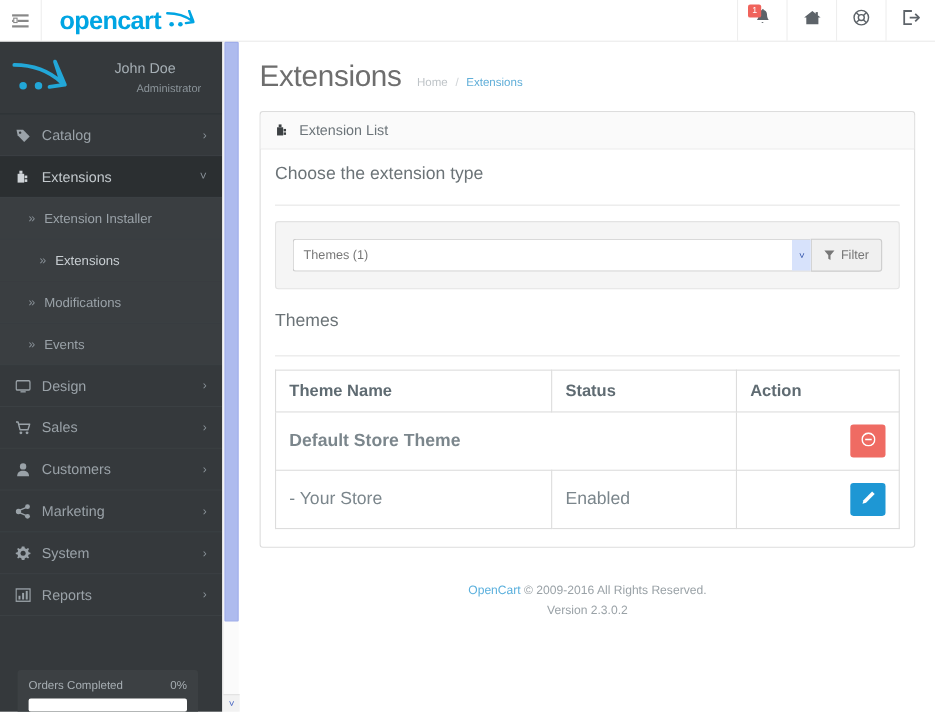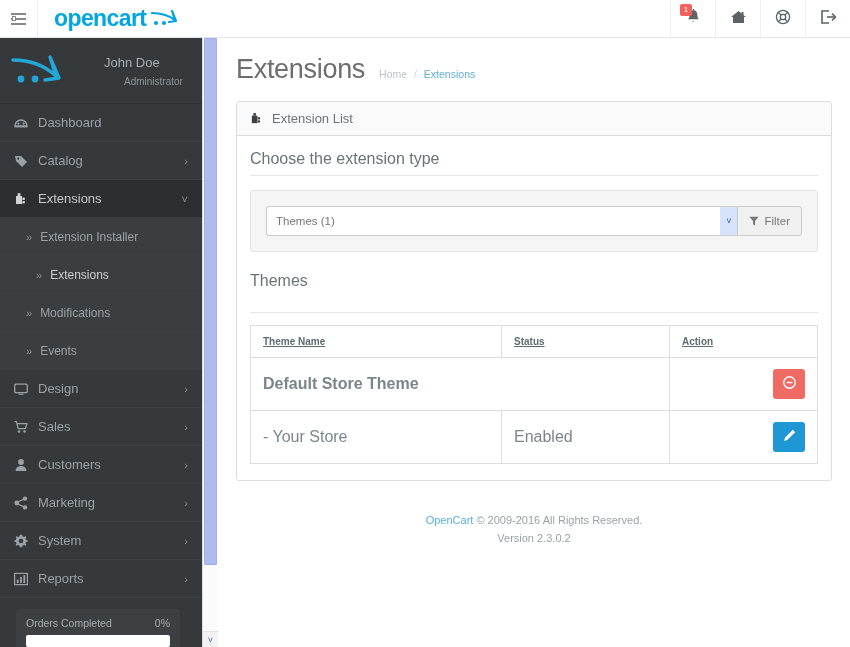--- a/index.html
+++ b/index.html
@@ -153,21 +153,21 @@
   .panel-heading {
     padding: 9px 13px; border-bottom: 1px solid #ddd;
     background: #fafafa; font-size: 13px; color: #6c7479;
     display: flex; align-items: center; border-radius: 3px 3px 0 0;
   }
   .panel-heading .ph-ico { margin-right: 9px; display: flex; color: #3c4043; }
   .panel-body { padding: 14px 13px 16px 13px; }
 
   legend.fs-legend {
     font-size: 16px; color: #6b7377; font-weight: normal;
-    display: block; width: 100%; padding-bottom: 7px;
+    display: block; width: 100%; padding-bottom: 18px;
     border-bottom: 1px solid #e5e5e5; margin-bottom: 14px;
   }
 
   .well {
     background: #f5f5f5; border: 1px solid #e3e3e3; border-radius: 3px;
     padding: 15px; display: flex;
   }
   .input-group { display: flex; width: 100%; }
   .form-select {
     flex: 1; height: 30px; font-size: 11.5px; color: #777;
@@ -194,23 +194,23 @@
   .table-title {
     font-size: 16px; color: #6b7377; padding-bottom: 22px;
     border-bottom: 1px solid #e5e5e5; margin: 20px 0 12px 0;
   }
 
   table.ext-table {
     width: 100%; border-collapse: collapse;
     border: 1px solid #dddddd;
   }
   table.ext-table th {
-    font-size: 10px; color: #5f6b72; font-weight: bold;
+    font-size: 15px; color: #5f6b72; font-weight: bold;
     text-align: left; padding: 10px 12px;
-    border: 1px solid #dddddd; background: #fff; text-decoration: underline;
+    border: 1px solid #dddddd; background: #fff;
   }
   table.ext-table td {
     font-size: 16px; color: #7b868c; padding: 11px 12px;
     border: 1px solid #dddddd; vertical-align: middle;
   }
   table.ext-table th.col-status { width: 168px; }
   table.ext-table th.col-action { width: 148px; text-align: left; }
   td.td-name-bold { font-weight: bold; color: #53606a; }
   td.td-action { text-align: right; padding: 7px 12px; }
 
@@ -307,32 +307,20 @@
         <circle cx="11" cy="26" r="3.4" fill="#22a7d8"></circle>
         <circle cx="25" cy="26" r="3.4" fill="#22a7d8"></circle>
       </svg>
     </span>
     <span>
       <span class="pname">John Doe</span><br>
       <span class="prole">Administrator</span>
     </span>
   </div>
 
-  <div class="nav-item">
-    <span class="ni-ico">
-      <svg width="14" height="14" viewBox="0 0 14 14">
-        <path d="M1,10 A6,6 0 0,1 13,10 Z" fill="none" stroke="#9aa2a8" stroke-width="1.4"></path>
-        <circle cx="4.4" cy="7.6" r="1.1" fill="#9aa2a8"></circle>
-        <circle cx="9.6" cy="7.6" r="1.1" fill="#9aa2a8"></circle>
-        <rect x="0.5" y="10" width="13" height="1.4" fill="#9aa2a8"></rect>
-      </svg>
-    </span>
-    <span class="ni-label">Dashboard</span>
-    <span class="ni-arrow"></span>
-  </div>
 
   <div class="nav-item">
     <span class="ni-ico">
       <svg width="14" height="14" viewBox="0 0 14 14">
         <path d="M1,2 L7,2 L13,8 L8,13 L2,7 Z" fill="#9aa2a8"></path>
         <circle cx="4.3" cy="4.6" r="1.1" fill="#35393c"></circle>
       </svg>
     </span>
     <span class="ni-label">Catalog</span>
     <span class="ni-arrow">›</span>

